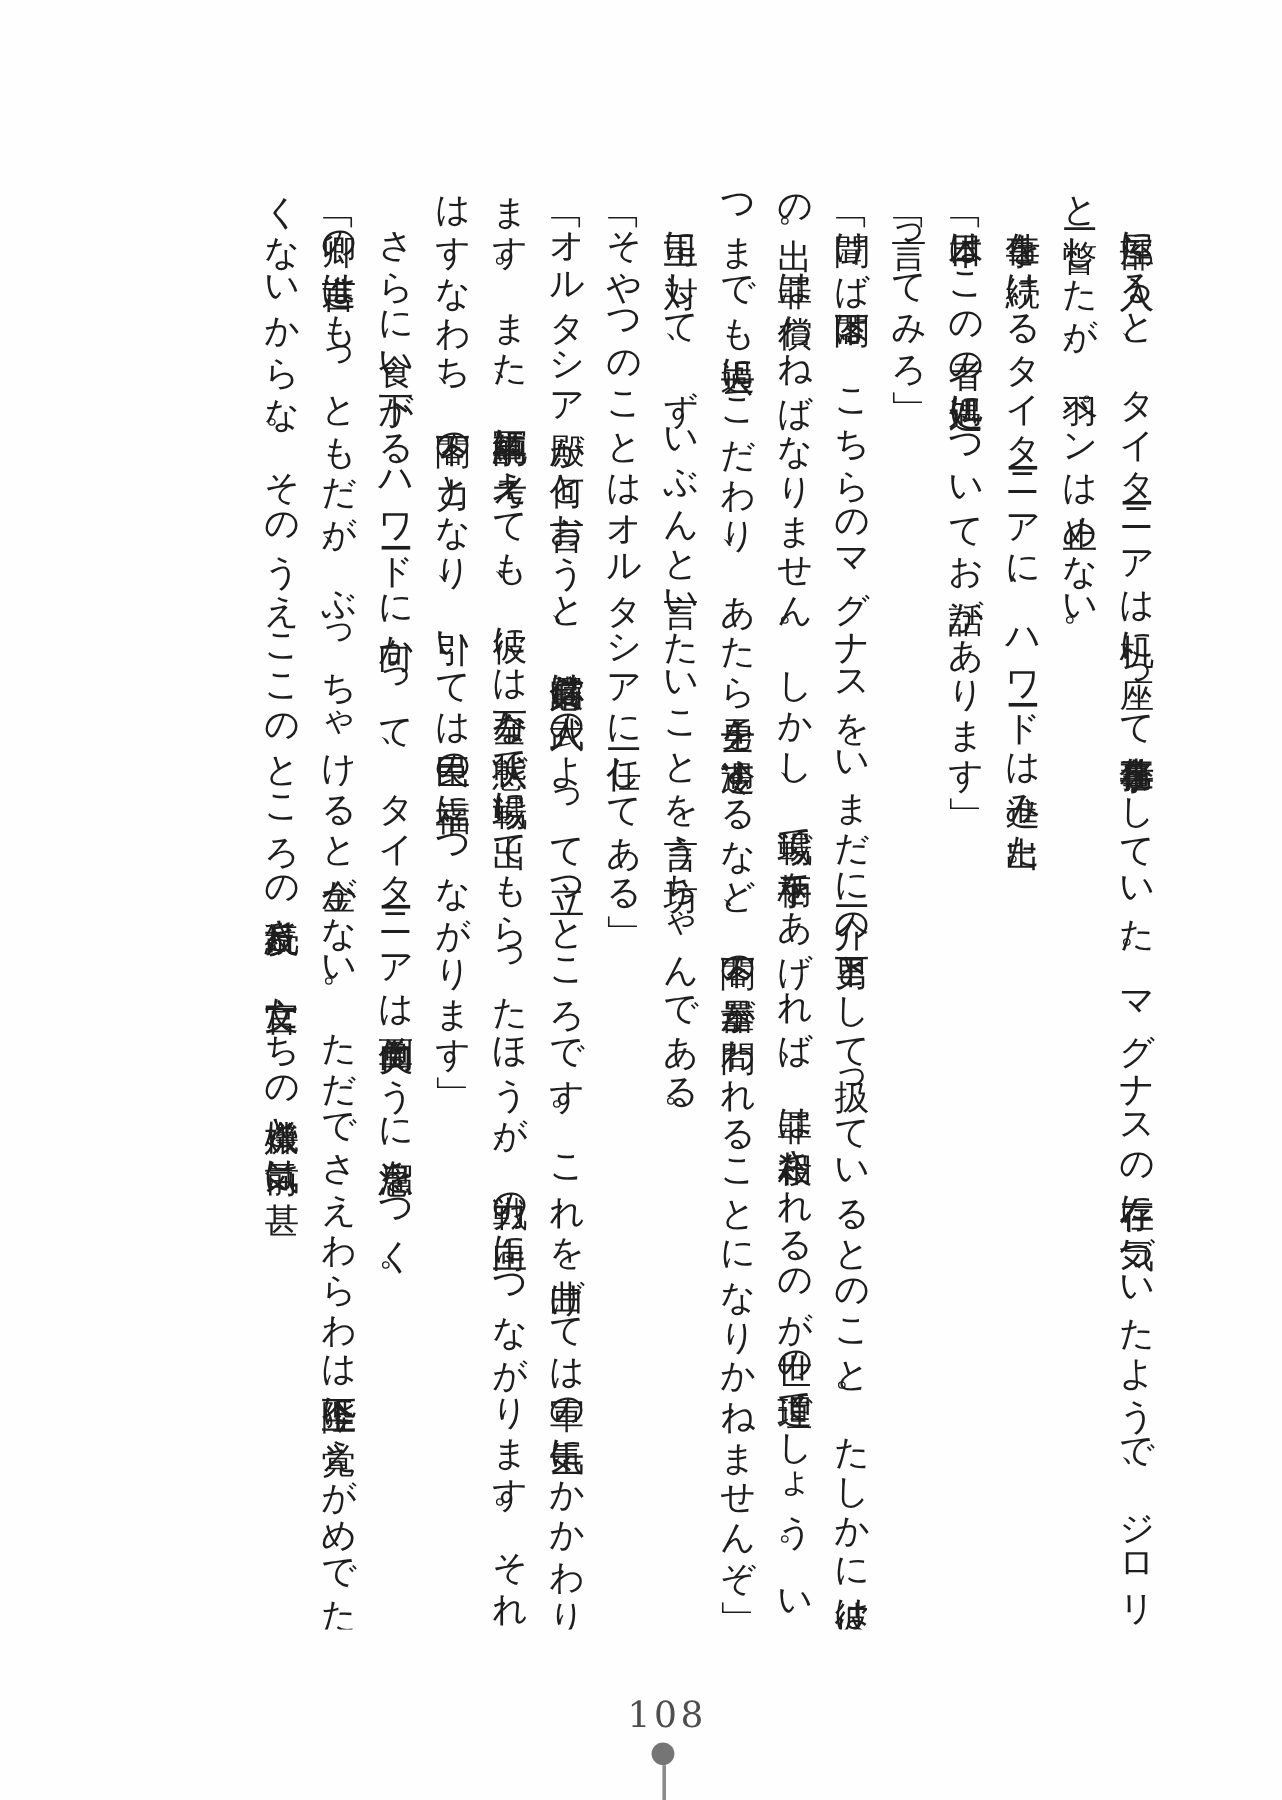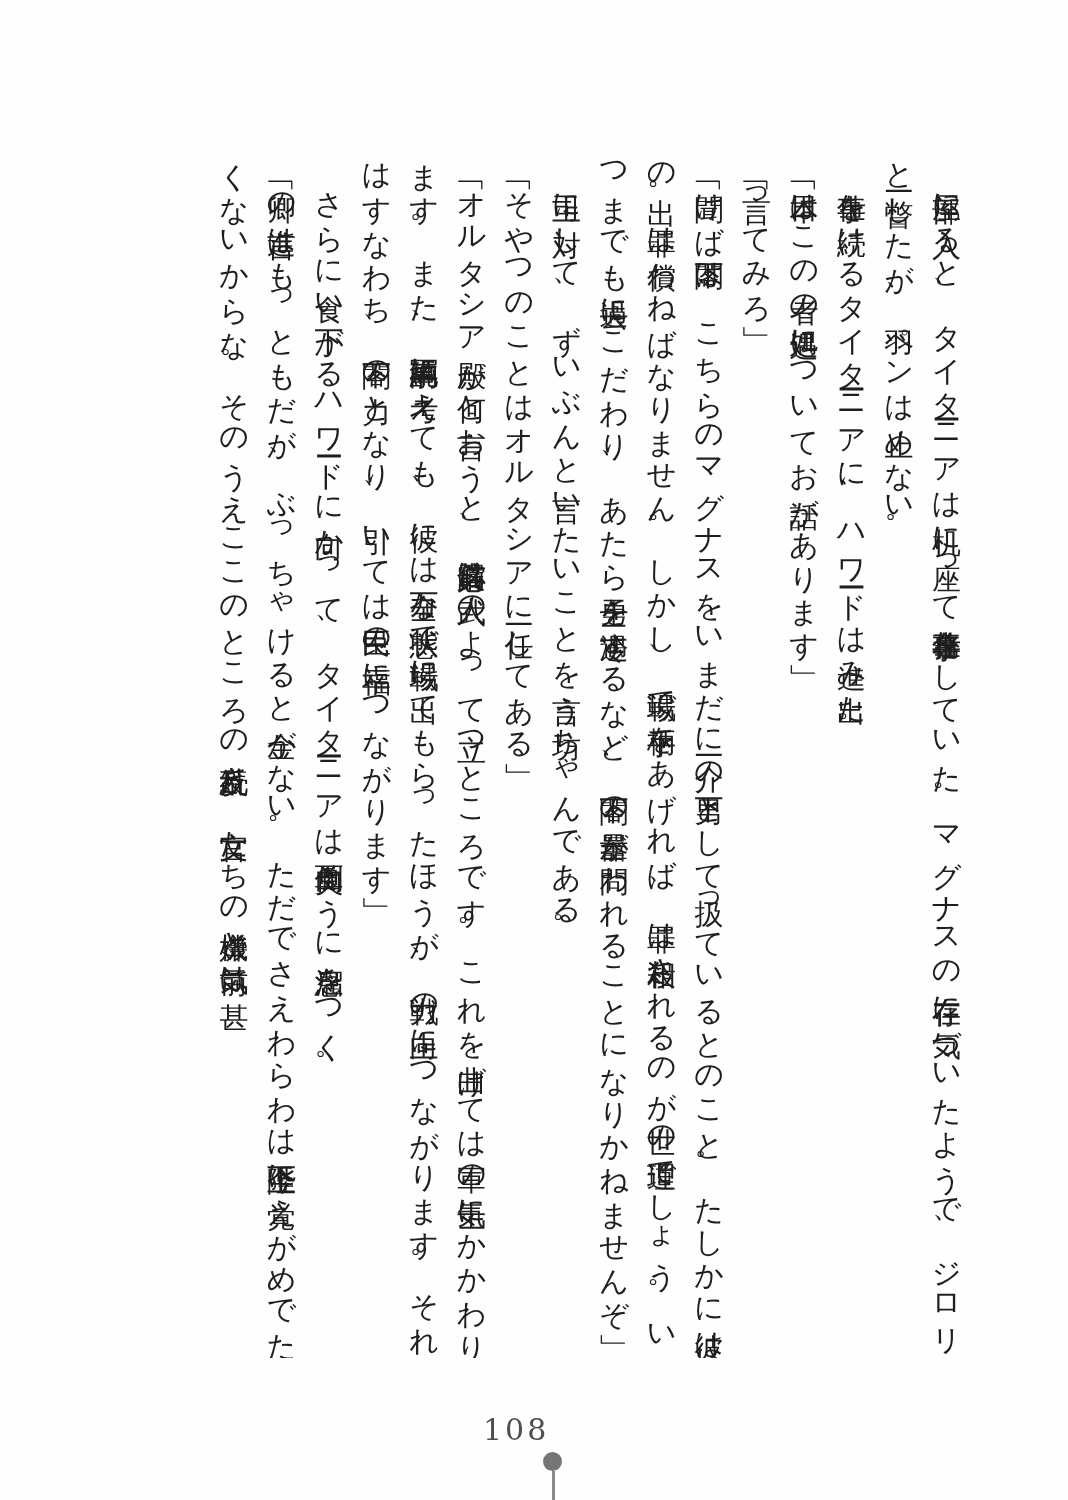--- a/index.html
+++ b/index.html
@@ -37,23 +37,24 @@
   }
   .page-footer {
     position: absolute;
     left: 0;
     top: 1408px;
     width: 1068px;
     height: 92px;
   }
   .page-number {
     position: absolute;
-    left: 483px;
+    left: 496px;
     top: 4px;
     width: 120px;
+    text-align: center;
     font-family: "DejaVu Serif", serif;
     font-size: 30px;
     letter-spacing: 3px;
     color: #4e4e4e;
   }
   .page-marker {
     position: absolute;
     left: 543px;
     top: 44px;
     width: 20px;

